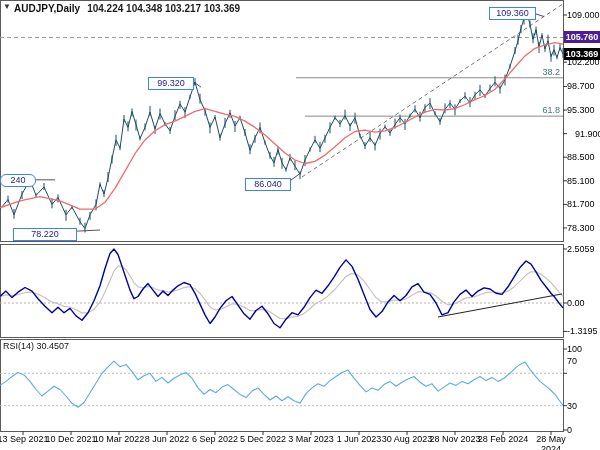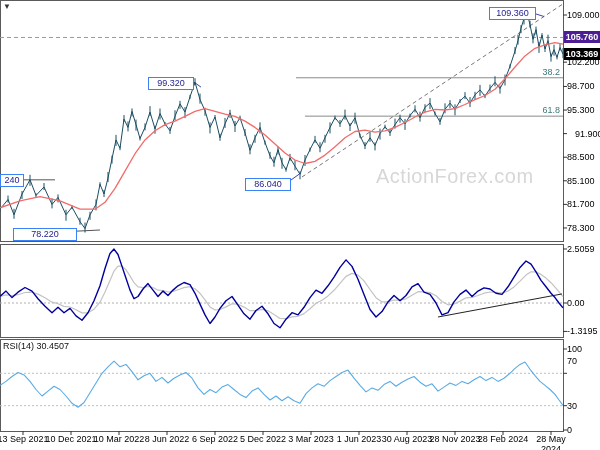--- a/index.html
+++ b/index.html
@@ -27,21 +27,20 @@
 </style>
 </head>
 <body>
 
 <div id="screen">
 
   <div class="panel" id="panel-price"></div>
   <div class="panel" id="panel-macd"></div>
   <div class="panel" id="panel-rsi"></div>
 
-  <div id="watermark">ActionForex.com</div>
 
   <svg id="plot" width="600" height="450">
       <line x1="0" y1="37.47587999999996" x2="563" y2="37.47587999999996" stroke="#9a9a9a" stroke-width="1" stroke-dasharray="4,3"></line>
       <line x1="296" y1="77.77984999999998" x2="563" y2="77.77984999999998" stroke="#8a8a8a" stroke-width="1"></line>
       <line x1="305" y1="116.14146" x2="563" y2="116.14146" stroke="#8a8a8a" stroke-width="1"></line>
       <line x1="302" y1="176.97894999999997" x2="563" y2="3.9008000000000393" stroke="#777" stroke-width="1" stroke-dasharray="4,3"></line>
       <line x1="18" y1="179.82312000000005" x2="55" y2="179.82312000000005" stroke="#555" stroke-width="1"></line>
       <line x1="59" y1="232" x2="100" y2="230" stroke="#555" stroke-width="1"></line>
       <line x1="194" y1="82.15016000000006" x2="201" y2="87.15016000000006" stroke="#3f3fae" stroke-width="1"></line>
       <line x1="291" y1="180" x2="299" y2="174.27351999999996" stroke="#3f3fae" stroke-width="1"></line>
@@ -197,27 +196,30 @@
       <line x1="263" y1="431" x2="263" y2="435" stroke="#333" stroke-width="1"></line>
       <line x1="311" y1="431" x2="311" y2="435" stroke="#333" stroke-width="1"></line>
       <line x1="359" y1="431" x2="359" y2="435" stroke="#333" stroke-width="1"></line>
       <line x1="407" y1="431" x2="407" y2="435" stroke="#333" stroke-width="1"></line>
       <line x1="455" y1="431" x2="455" y2="435" stroke="#333" stroke-width="1"></line>
       <line x1="503" y1="431" x2="503" y2="435" stroke="#333" stroke-width="1"></line>
       <line x1="551" y1="431" x2="551" y2="435" stroke="#333" stroke-width="1"></line>
     </svg>
 
   <span id="dd-icon">▼</span>
+  <div id="title-bar">
+    <span class="sym">AUDJPY,Daily</span><span class="ohlc">104.224 104.348 103.217 103.369</span>
+  </div>
 
   <div class="ind-label" style="top:341px">RSI(14) 30.4507</div>
 
   <div class="fib" id="fib-382" style="left: 522px; top: 66.7798px;">38.2</div>
   <div class="fib" id="fib-618" style="left: 522px; top: 105.141px;">61.8</div>
 
-  <div class="ann" id="ann-0" style="left: 0px; width: 24px; top: 174.323px;">240</div>
+  <div class="ann" id="ann-0" style="left: 0px; width: 36px; top: 174.323px; border-radius: 6px;">240</div>
   <div class="ann" id="ann-1" style="left: 13px; width: 64px; top: 227.521px;">78.220</div>
   <div class="ann" id="ann-2" style="left: 148px; width: 46px; top: 76.6502px;">99.320</div>
   <div class="ann" id="ann-3" style="left: 245px; width: 46px; top: 177.774px;">86.040</div>
   <div class="ann" id="ann-4" style="left: 489px; width: 47px; top: 7.00268px;">109.360</div>
 
   <div class="pricebox" id="pbox-0" style="top: 31.4759px; background: #4c1d95;">105.760</div>
   <div class="pricebox" id="pbox-1" style="top: 48.0622px; background: rgb(0, 0, 0);">103.369</div>
 
   <div id="yaxis">
       <div class="ytick" style="top: 10px;">109.000</div>

